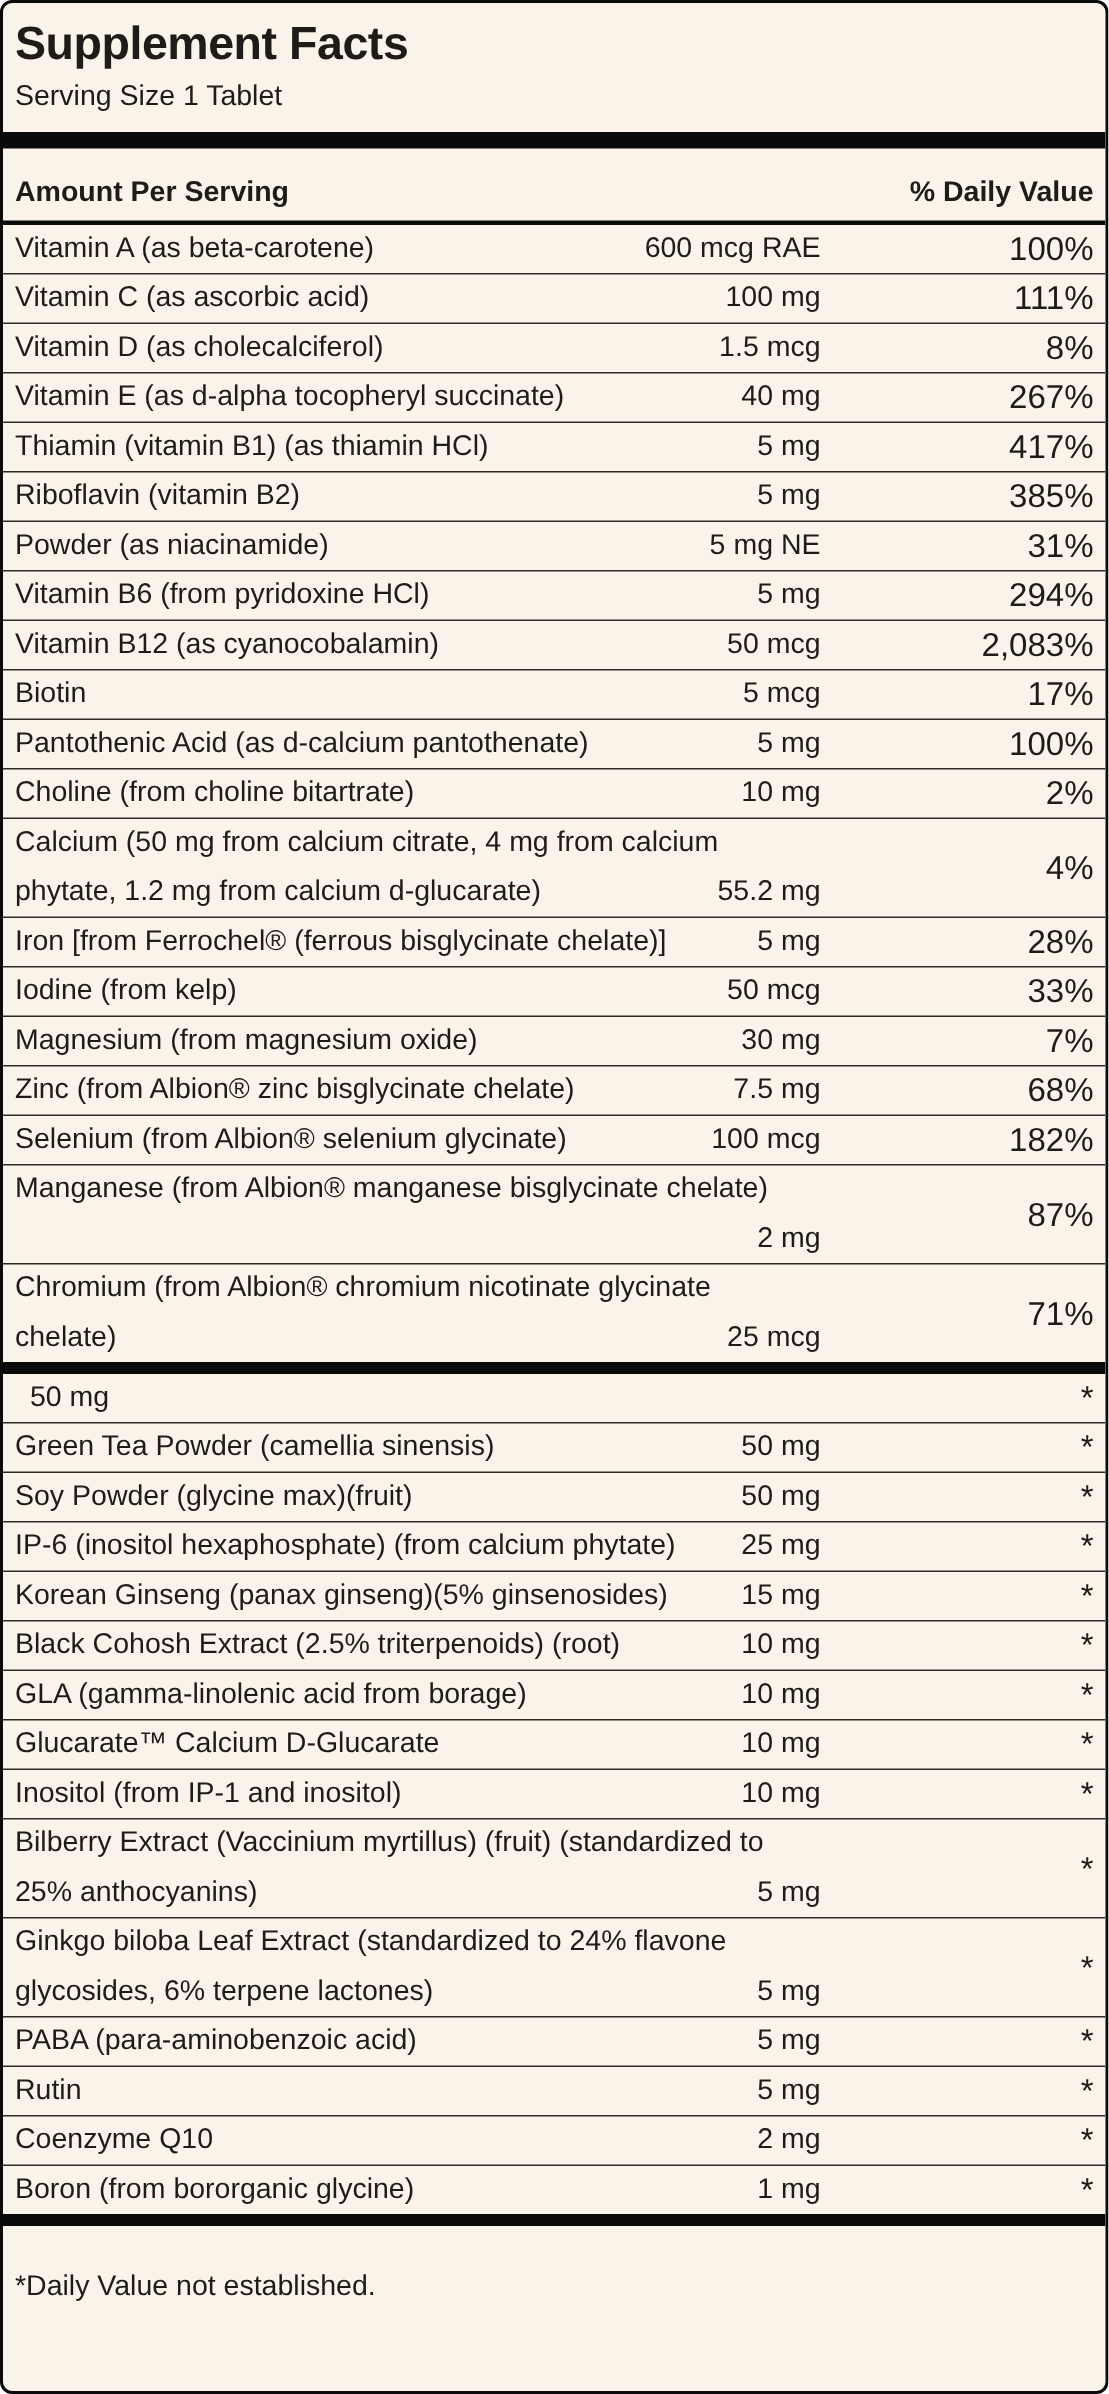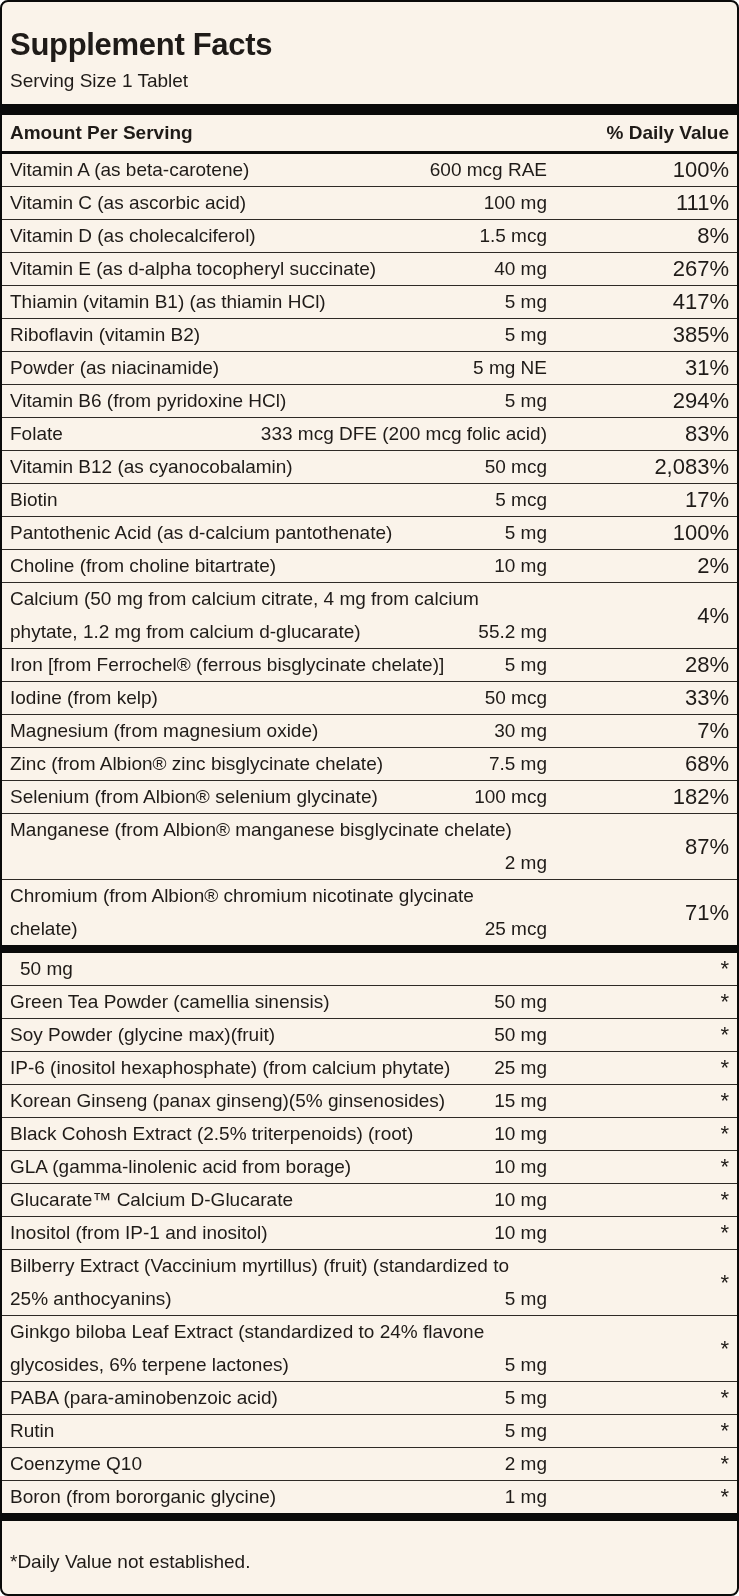--- a/index.html
+++ b/index.html
@@ -14,38 +14,38 @@
     overflow: hidden;
     font-family: "Liberation Sans", "DejaVu Sans", sans-serif;
     color: #1f1b18;
   }
   .title {
     font-size: 31px;
     font-weight: 900;
     letter-spacing: -0.3px;
     line-height: 36px;
     padding: 9px 8px 0 8px;
-    margin-top: 16px;
   }
   .serving {
     font-size: 19px;
     line-height: 22px;
     padding: 7px 8px 12px 8px;
   }
   .bar { background: #0a0a0a; width: 100%; }
   .bar.h11 { height: 11px; }
   .bar.h8  { height: 8px; }
   .header-row {
     display: flex;
     justify-content: space-between;
     align-items: center;
     font-size: 19px;
     font-weight: 700;
     padding: 7px 8px;
     border-bottom: 3px solid #0a0a0a;
+    margin-top: 12px;
   }
   .section .row {
     display: flex;
     align-items: center;
     border-bottom: 1px solid #2e2a26;
     padding: 0 8px;
   }
   .section .row:last-child { border-bottom: none; }
   .row-main {
     flex: 1;
@@ -174,30 +174,20 @@
     <div class="row-main">
       <div class="rline rline1">
         <span class="rname">Vitamin B6 (from pyridoxine HCl)</span>
         <span class="amount amount1">5 mg</span>
       </div>
 
     </div>
     <div class="dv">294%</div>
   </div>
 
-  <div class="row">
-    <div class="row-main">
-      <div class="rline rline1">
-        <span class="rname">Folate</span>
-        <span class="amount amount1">333 mcg DFE (200 mcg folic acid)</span>
-      </div>
-
-    </div>
-    <div class="dv">83%</div>
-  </div>
 
   <div class="row">
     <div class="row-main">
       <div class="rline rline1">
         <span class="rname">Vitamin B12 (as cyanocobalamin)</span>
         <span class="amount amount1">50 mcg</span>
       </div>
 
     </div>
     <div class="dv">2,083%</div>

